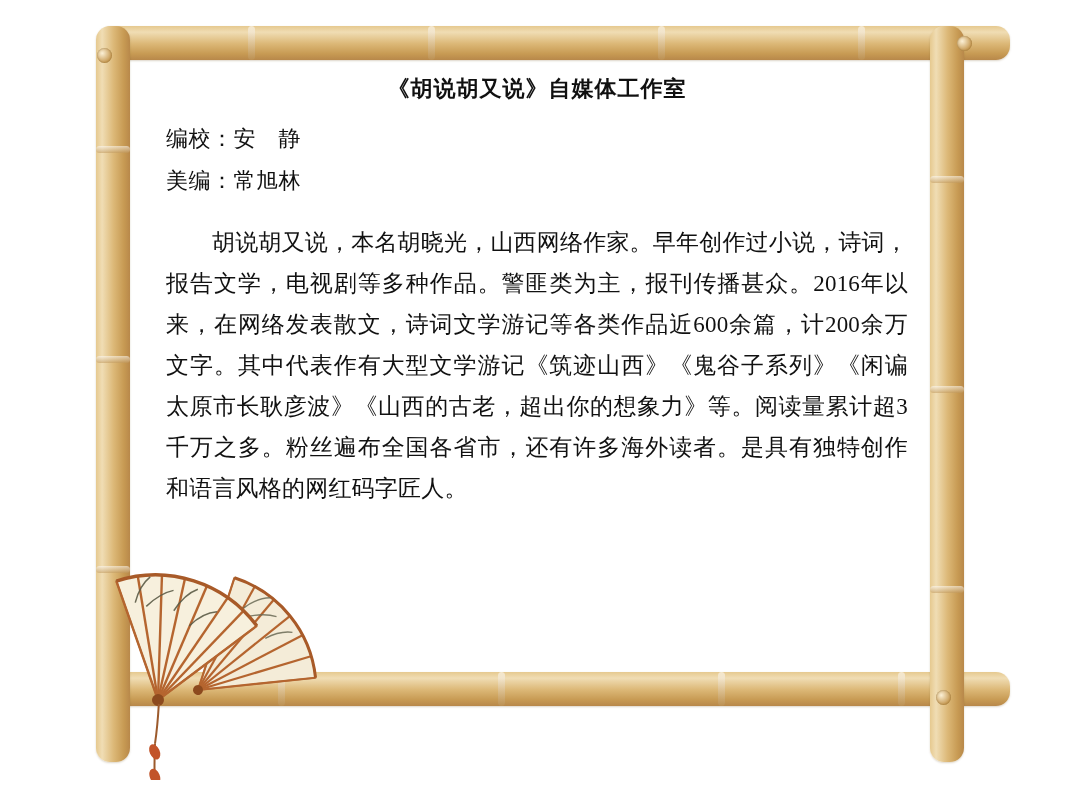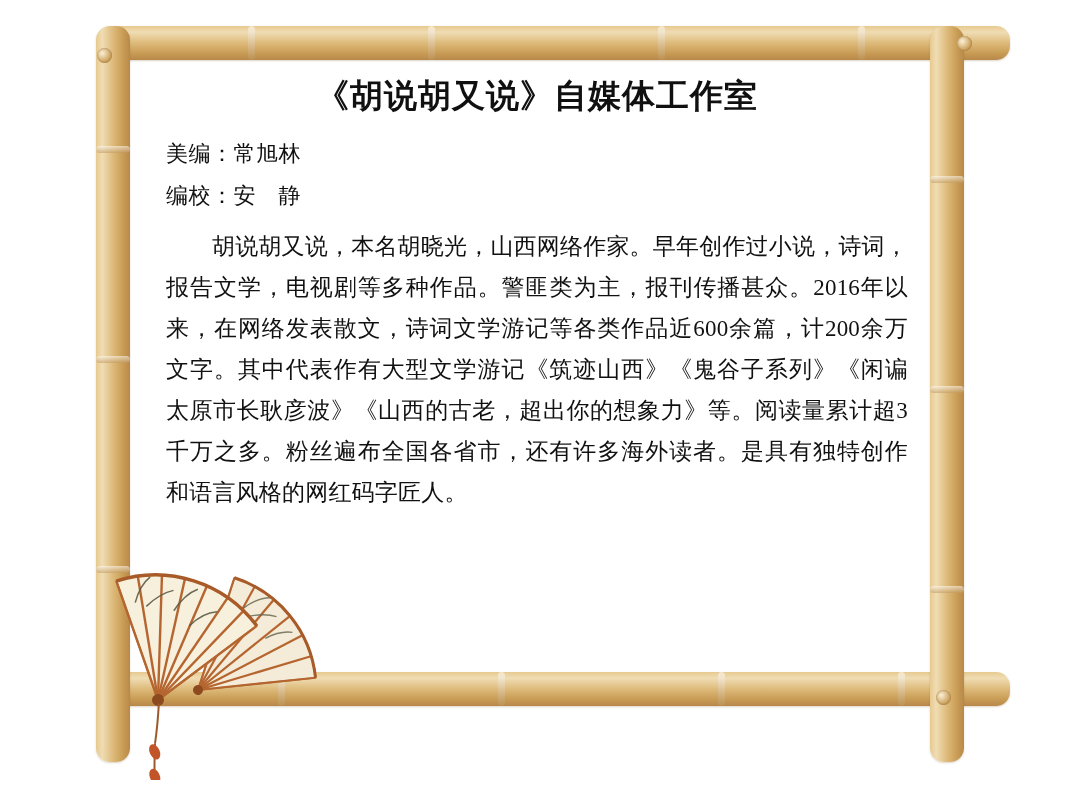--- a/index.html
+++ b/index.html
@@ -81,38 +81,38 @@
   .content {
     position: absolute;
     left: 166px;
     top: 74px;
     width: 742px;
     color: #111111;
   }
 
   .doc-title {
     text-align: center;
-    font-size: 33px;
+    font-size: 22px;
     font-weight: bold;
     letter-spacing: 1px;
     margin: 0 0 14px 0;
     color: #101010;
   }
 
   .credit {
     font-size: 22px;
     line-height: 42px;
     margin: 0;
     letter-spacing: 0.5px;
   }
 
   .body-text {
     font-size: 23px;
     line-height: 41px;
-    margin: 9px 0 0 0;
+    margin: 20px 0 0 0;
     text-align: justify;
     text-indent: 2em;
     letter-spacing: 0.2px;
   }
 
   
   .fans {
     position: absolute;
     left: 48px;
     top: 540px;
@@ -206,22 +206,22 @@
         <ellipse cx="-14" cy="50" rx="5" ry="8" fill="#c2542a" transform="rotate(-12 -14 50)"></ellipse>
         <ellipse cx="-19" cy="74" rx="5" ry="8" fill="#c2542a" transform="rotate(-10 -19 74)"></ellipse>
       </g>
     </svg>
   </div>
 
   <div class="content">
     <h1 class="doc-title">《胡说胡又说》自媒体工作室</h1>
 
     <p class="credit">
+      <span>编校：</span><span>安　静</span>
+    </p>
+    <p class="credit">
       <span>美编：</span><span>常旭林</span>
     </p>
-    <p class="credit">
-      <span>编校：</span><span>安　静</span>
-    </p>
 
     <p class="body-text">胡说胡又说，本名胡晓光，山西网络作家。早年创作过小说，诗词，报告文学，电视剧等多种作品。警匪类为主，报刊传播甚众。2016年以来，在网络发表散文，诗词文学游记等各类作品近600余篇，计200余万文字。其中代表作有大型文学游记《筑迹山西》《鬼谷子系列》《闲谝太原市长耿彦波》《山西的古老，超出你的想象力》等。阅读量累计超3千万之多。粉丝遍布全国各省市，还有许多海外读者。是具有独特创作和语言风格的网红码字匠人。</p>
   </div>
 
 </div>
 
 </body></html>

